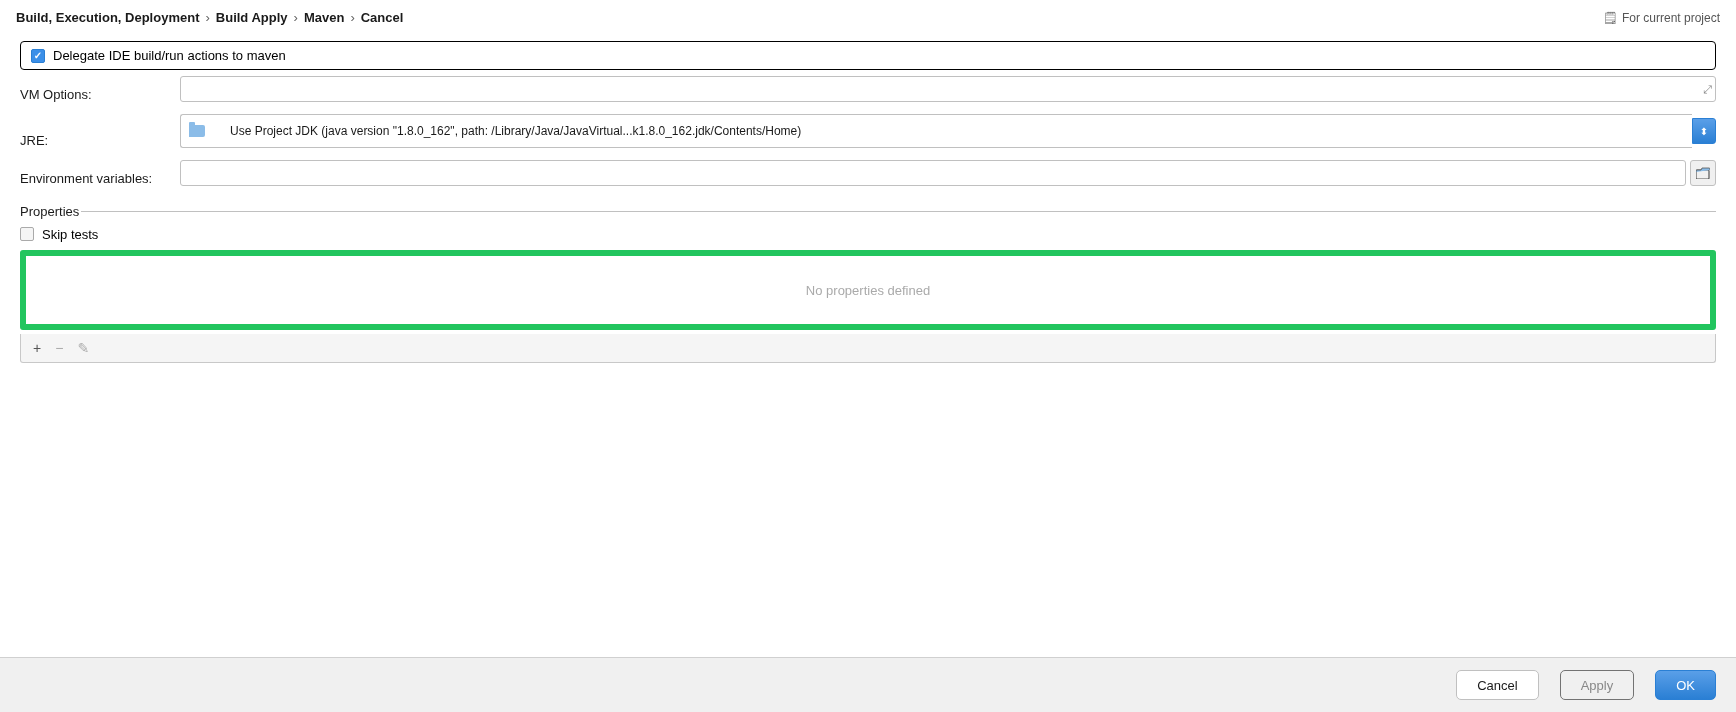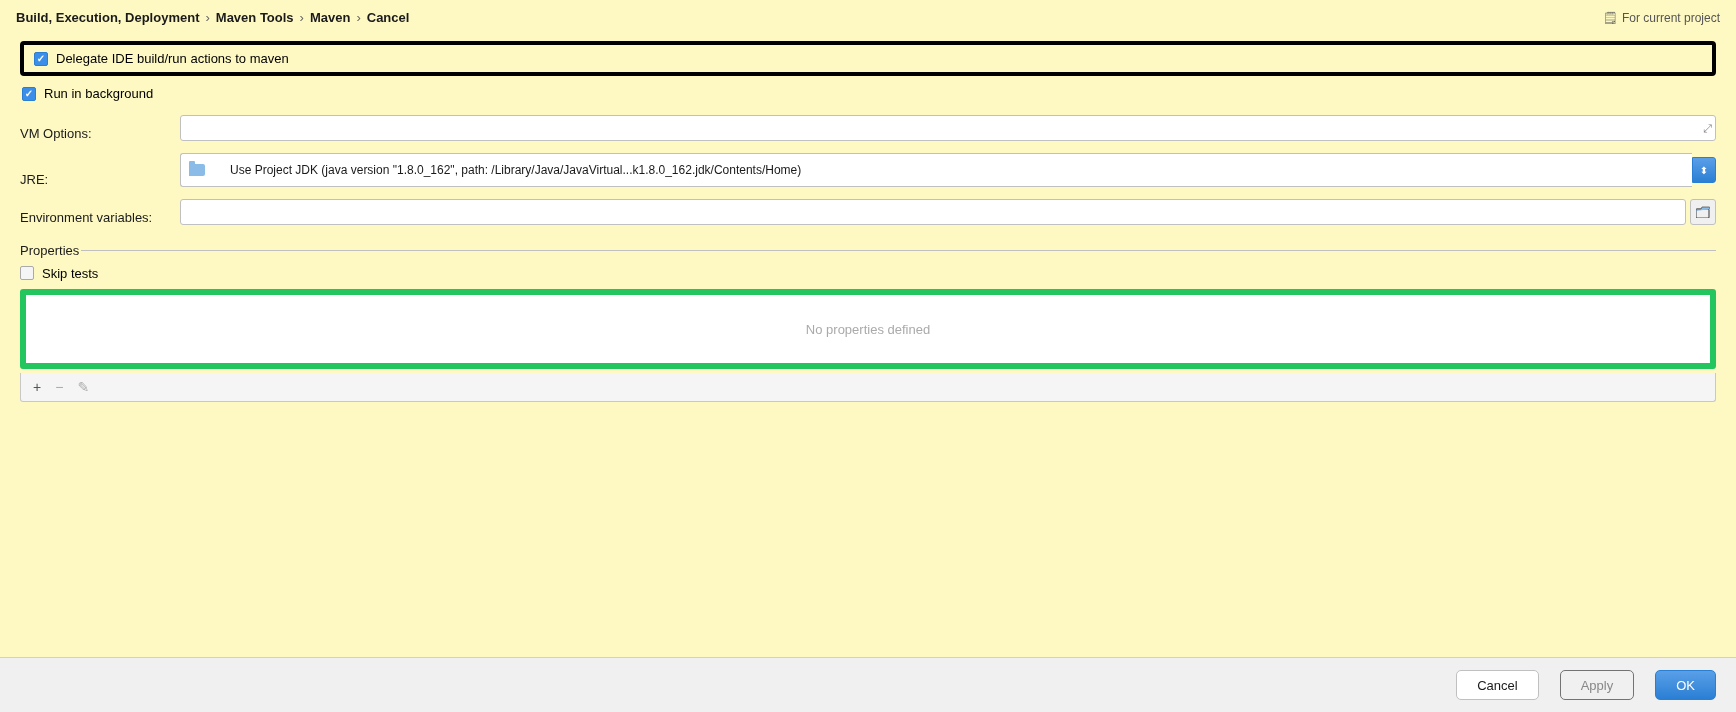--- a/index.html
+++ b/index.html
@@ -9,21 +9,21 @@
       background: #e8e8e8;
       width: 1736px;
       height: 712px;
       display: flex;
       flex-direction: column;
     }
 
     .dialog {
       width: 100%;
       height: 100%;
-      background: #fef9c3;
+      background: #ffffff;
       display: flex;
       flex-direction: column;
     }
 
     .breadcrumb-bar {
       padding: 10px 16px 8px 16px;
       display: flex;
       align-items: center;
       gap: 6px;
       font-size: 13px;
@@ -48,21 +48,21 @@
 
     .content-area {
       flex: 1;
       padding: 8px 20px 12px 20px;
       display: flex;
       flex-direction: column;
       gap: 0;
     }
 
     .delegate-checkbox-row {
-      border: 4px solid #000000;
+      border: 1px solid #000000;
       border-radius: 4px;
       padding: 6px 10px;
       margin-bottom: 6px;
       display: inline-flex;
       align-items: center;
       gap: 8px;
     }
 
     .background-checkbox-row {
       display: flex;
@@ -348,42 +348,38 @@
     }
   </style>
 </head>
 <body>
 
 <div class="dialog">
 
   <div class="breadcrumb-bar">
     <span>Build, Execution, Deployment</span>
     <span class="breadcrumb-separator">›</span>
-    <span>Maven Tools</span>
+    <span>Build Apply</span>
     <span class="breadcrumb-separator">›</span>
     <span>Maven</span>
     <span class="breadcrumb-separator">›</span>
     <span>Cancel</span>
     <span class="breadcrumb-project-hint">
       <span>🗒</span>
       <span>For current project</span>
     </span>
   </div>
 
   <div class="content-area">
 
     <div class="delegate-checkbox-row">
       <div class="checkbox checked"></div>
       <span>Delegate IDE build/run actions to maven</span>
     </div>
 
-    <div class="background-checkbox-row">
-      <div class="checkbox checked"></div>
-      <span>Run in background</span>
-    </div>
 
     <div class="form-row">
       <div class="form-label">VM Options:</div>
       <div class="form-control">
         <div class="text-input-wrapper">
           <input type="text" class="text-input" value="" style="width: 100%; padding-right: 20px;">
           <span class="expand-icon">⤢</span>
         </div>
       </div>
     </div>

